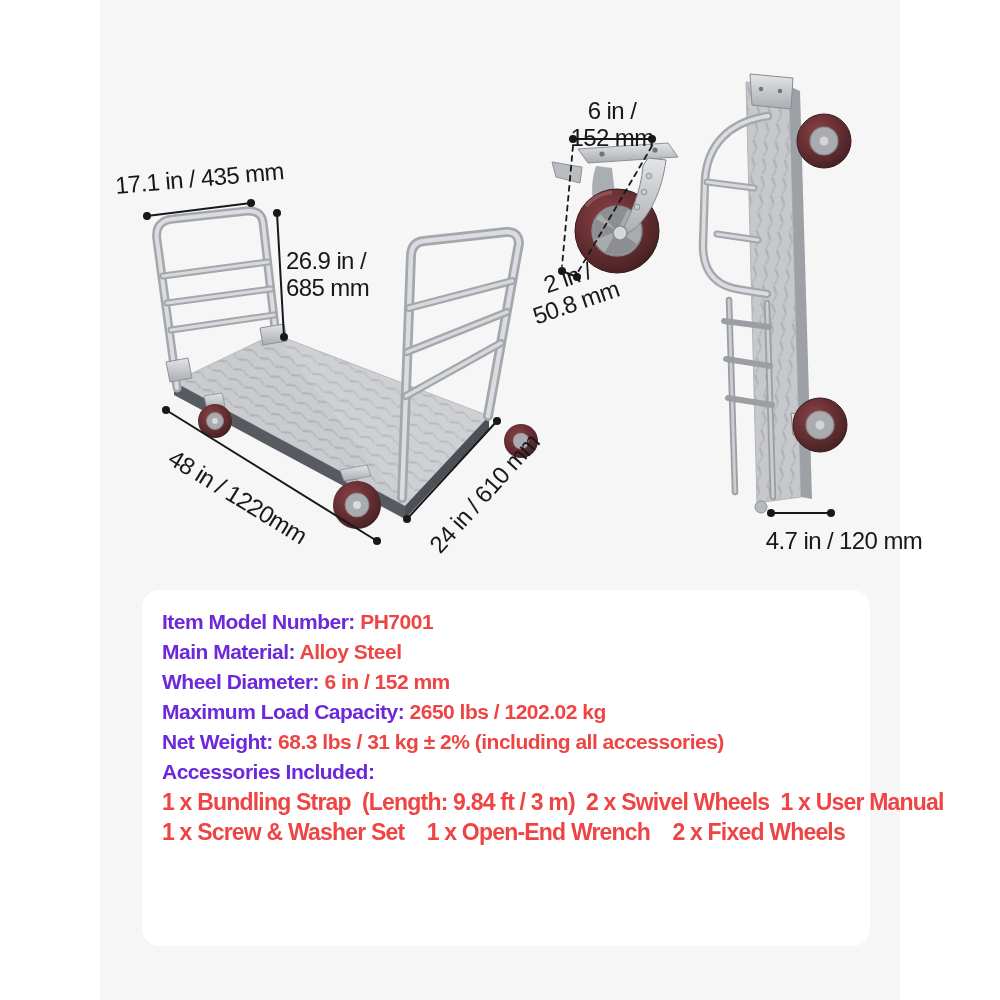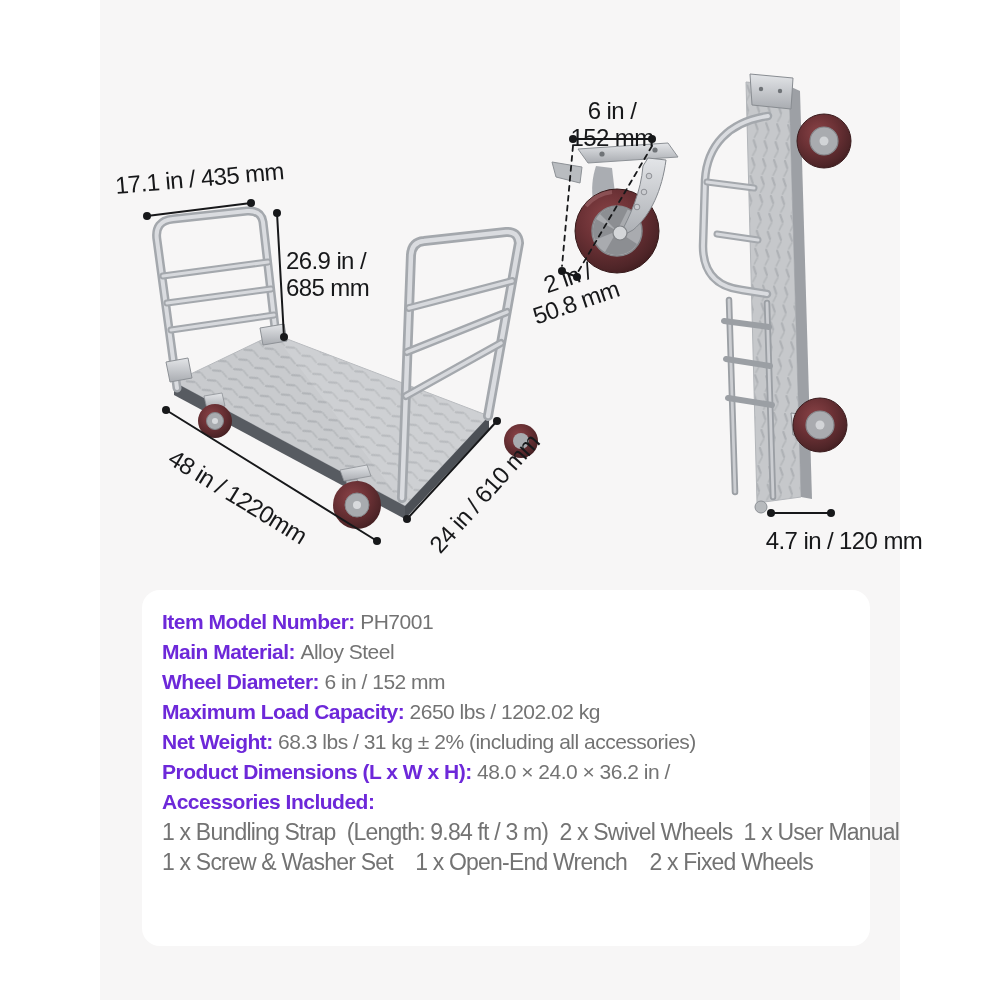--- a/index.html
+++ b/index.html
@@ -24,21 +24,21 @@
     position:absolute;left:142px;top:590px;width:728px;height:356px;
     background:#ffffff;border-radius:18px;box-sizing:border-box;
     padding:17px 14px 0 20px;
   }
   .spec-row{
     height:30px;line-height:30px;font-size:21px;letter-spacing:-0.5px;
     white-space:pre;overflow:visible;
   }
   .spec-row.tight{font-size:23px;letter-spacing:-0.8px;}
   .spec-label{color:#6d28d9;font-weight:700;}
-  .spec-value{color:#737373;font-weight:400;}
+  .spec-value{color:#ef4444;font-weight:700;}
 </style>
 </head>
 <body>
 
 <div class="root">
   <div class="stage"></div>
 
   <svg class="art" viewBox="0 0 1000 1000" xmlns="http://www.w3.org/2000/svg">
     <defs>
       <radialGradient id="tire" cx="40%" cy="35%" r="75%">
@@ -235,18 +235,17 @@
   </div>
 
   <div class="dim center" style="left:763px;top:527px;width:162px;text-align:center;">4.7 in / 120 mm</div>
 
   <div class="spec-box">
     <div class="spec-row"><span class="spec-label">Item Model Number: </span><span class="spec-value">PH7001</span></div>
     <div class="spec-row"><span class="spec-label">Main Material: </span><span class="spec-value">Alloy Steel</span></div>
     <div class="spec-row"><span class="spec-label">Wheel Diameter: </span><span class="spec-value">6 in / 152 mm</span></div>
     <div class="spec-row"><span class="spec-label">Maximum Load Capacity: </span><span class="spec-value">2650 lbs / 1202.02 kg</span></div>
     <div class="spec-row"><span class="spec-label">Net Weight: </span><span class="spec-value">68.3 lbs / 31 kg ± 2% (including all accessories)</span></div>
-    <div class="spec-row"><span class="spec-label">Product Dimensions (L x W x H): </span><span class="spec-value">48.0 × 24.0 × 36.2 in /</span></div>
     <div class="spec-row"><span class="spec-label">Accessories Included:</span><span class="spec-value"></span></div>
     <div class="spec-row tight"><span class="spec-label"></span><span class="spec-value">1 x Bundling Strap  (Length: 9.84 ft / 3 m)  2 x Swivel Wheels  1 x User Manual</span></div>
     <div class="spec-row tight"><span class="spec-label"></span><span class="spec-value">1 x Screw &amp; Washer Set    1 x Open-End Wrench    2 x Fixed Wheels</span></div>
   </div>
 </div>
 
 </body></html>

